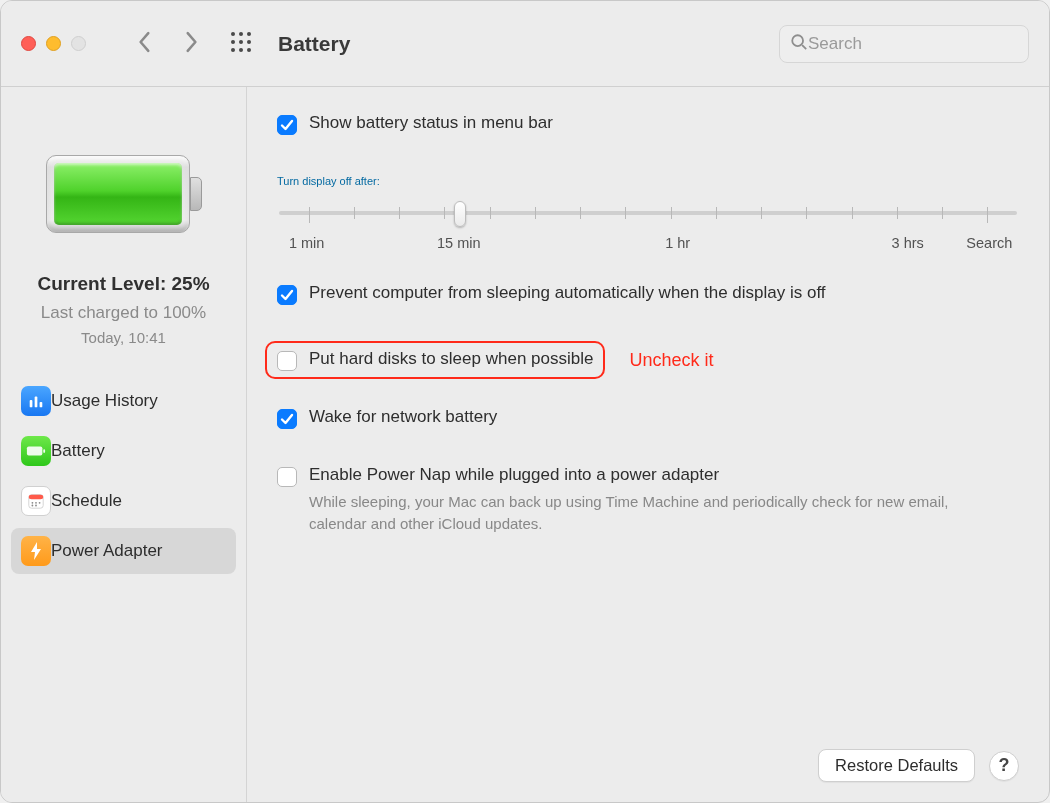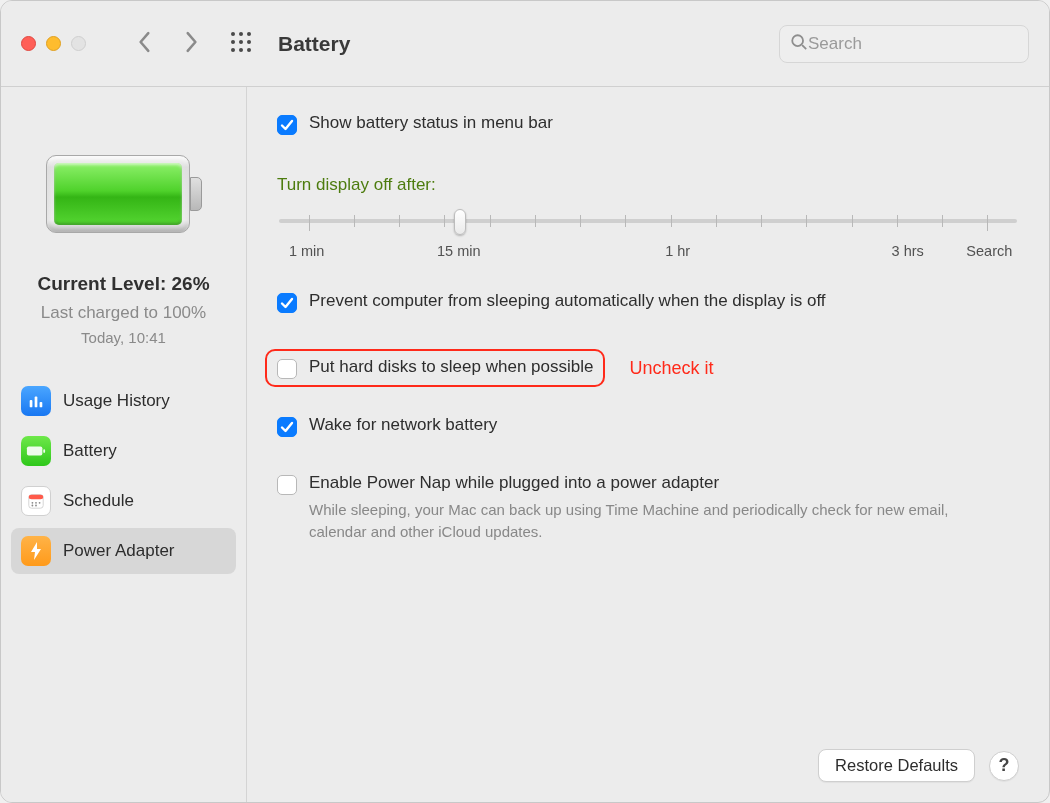--- a/index.html
+++ b/index.html
@@ -76,21 +76,21 @@
   .batt-tip {
     position: absolute; right: 0; top: 22px; width: 12px; height: 34px;
     background: linear-gradient(180deg,#e0e0e0,#b8b8b8);
     border-radius: 0 5px 5px 0; border: 1px solid #9a9a9a;
   }
   .side-level { font-size: 19px; font-weight: 700; color: #303030; margin-bottom: 8px; }
   .side-sub { font-size: 17px; color: #8a8a8a; margin-bottom: 6px; text-align:center;}
   .side-sub2 { font-size: 15px; color: #8a8a8a; margin-bottom: 32px; }
   .side-nav { width: 100%; display: flex; flex-direction: column; gap: 4px; }
   .side-item {
-    display: flex; align-items: center; gap: 12px;
+    display: flex; align-items: center; 
     padding: 8px 10px; border-radius: 8px;
     font-size: 17px; color: #2d2d2d; cursor: default;
   }
   .side-item.selected { background: #d7d7d7; }
   .side-icon {
     width: 30px; height: 30px; border-radius: 7px;
     display: flex; align-items: center; justify-content: center;
     color: #fff; flex-shrink: 0;
   }
   .ic-blue { background: linear-gradient(180deg,#4aa6ff,#1877f2); }
@@ -108,21 +108,21 @@
     width: 20px; height: 20px; border-radius: 5px;
     border: 1px solid #b8b8b8; background: #fff; flex-shrink: 0;
     display: flex; align-items: center; justify-content: center;
     margin-top: 2px;
   }
   .checkbox.checked { background: #0a7bff; border-color: #0a7bff; }
   .checkbox.checked svg { display: block; }
   .checkbox svg { display: none; width: 14px; height: 14px; color: #fff; }
   .section-gap { height: 26px; }
   .slider-block { margin-top: 6px; margin-bottom: 10px; }
-  .slider-label { font-size: 17px; color: #4d7c0f; margin-bottom: 14px; }
+  .slider-label { font-size: 11px; color: #0369a1; margin-bottom: 14px; }
   .slider {
     position: relative; height: 34px; margin: 0 2px;
   }
   .slider-track {
     position: absolute; left: 0; right: 0; top: 10px; height: 4px;
     background: #cfcfcf; border-radius: 2px;
   }
   .slider-ticks { position: absolute; left:0; right:0; top: 4px; height: 16px; }
   .slider-tick { position: absolute; width: 1px; height: 12px; background: #b8b8b8; top: 2px; }
   .slider-knob {
@@ -208,21 +208,21 @@
   </div>
 
   <div class="body">
 
     <div class="sidebar">
       <div class="battery-illus">
         <div class="batt-body"></div>
         <div class="batt-fill"></div>
         <div class="batt-tip"></div>
       </div>
-      <div class="side-level">Current Level: 26%</div>
+      <div class="side-level">Current Level: 25%</div>
       <div class="side-sub">Last charged to 100%</div>
       <div class="side-sub2">Today, 10:41</div>
 
       <div class="side-nav">
         <div class="side-item">
           <div class="side-icon ic-blue">
             <svg width="18" height="18" viewBox="0 0 20 20" fill="currentColor">
                 <rect x="3" y="9" width="3" height="8" rx="1"></rect>
                 <rect x="8.5" y="5" width="3" height="12" rx="1"></rect>
                 <rect x="14" y="11" width="3" height="6" rx="1"></rect>

